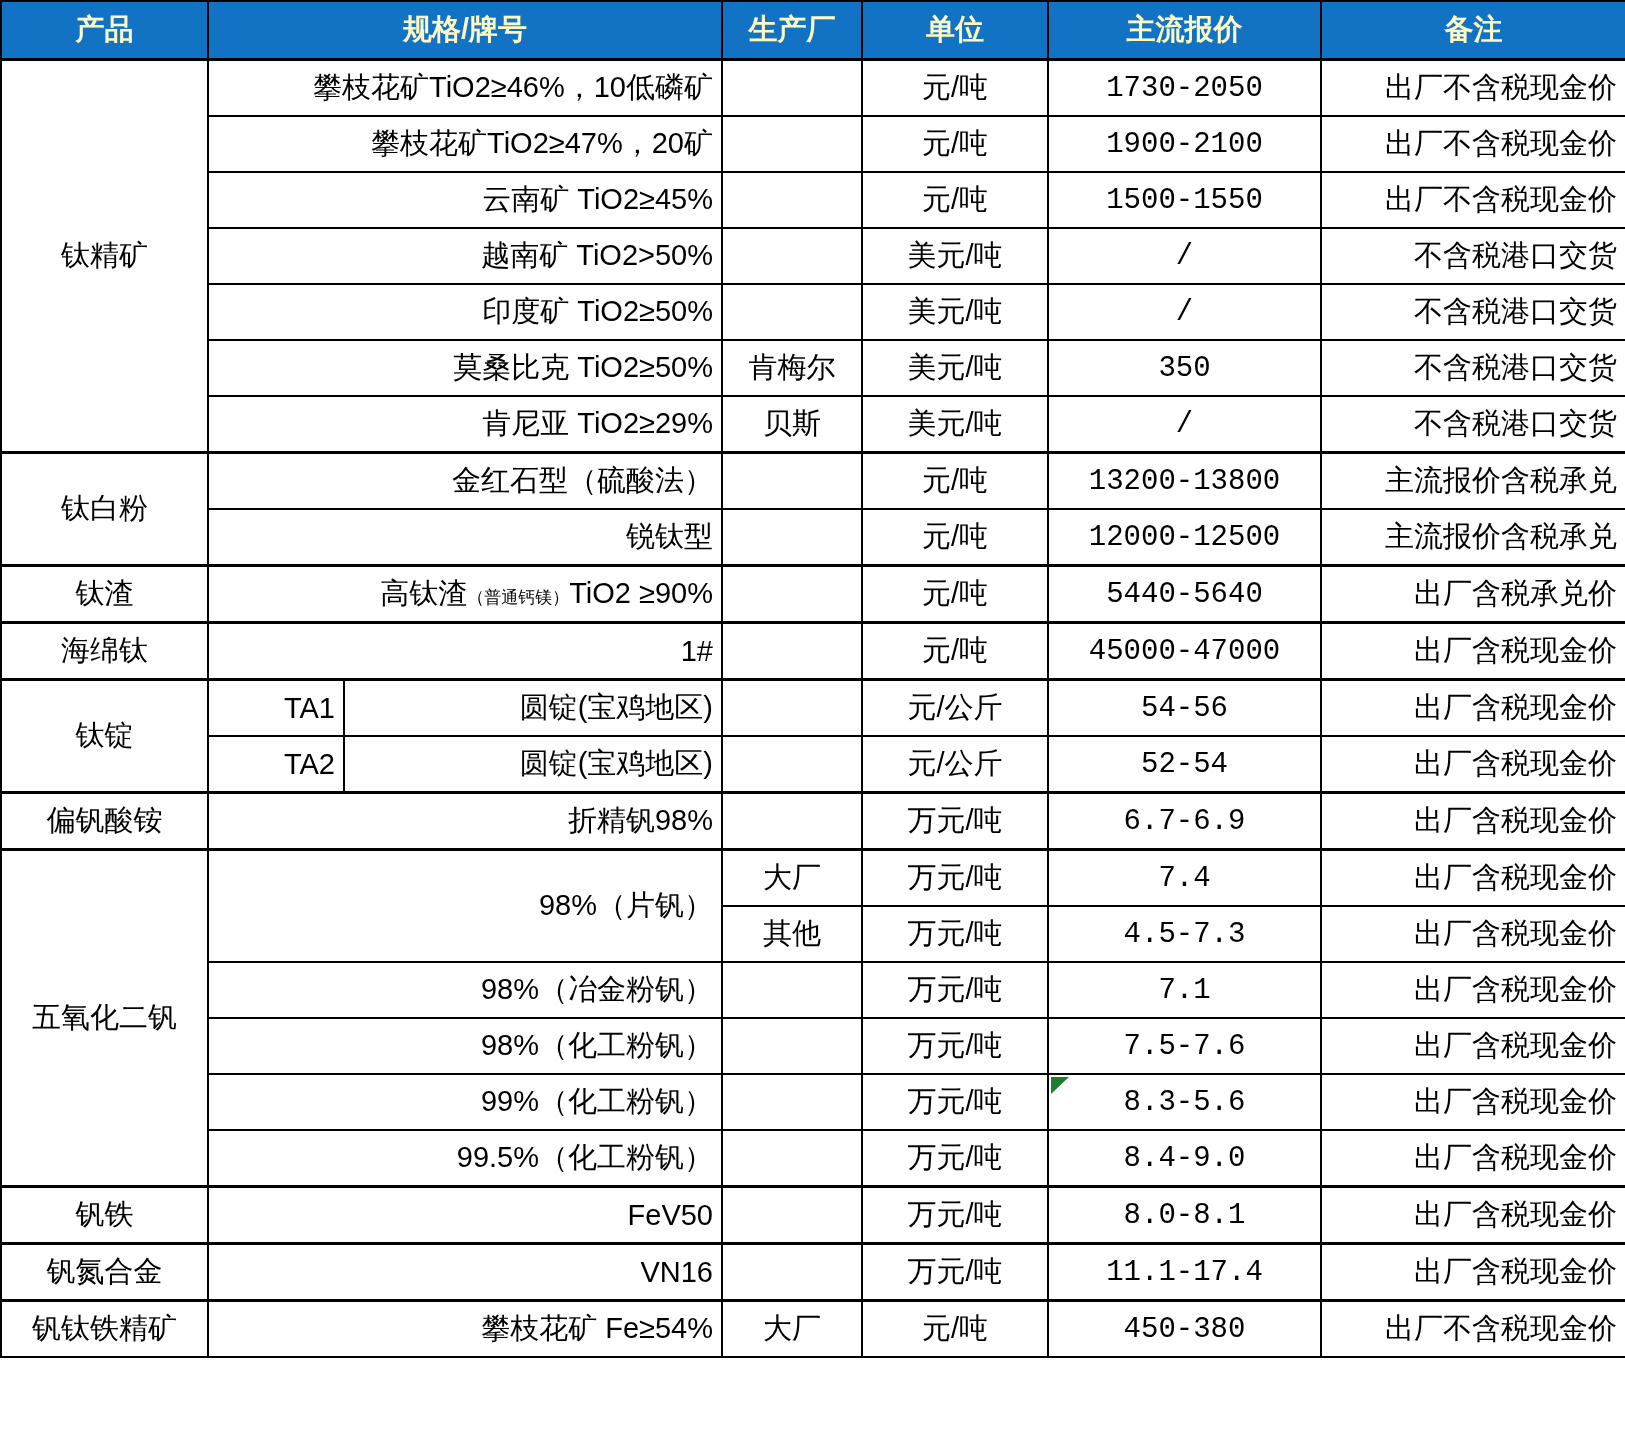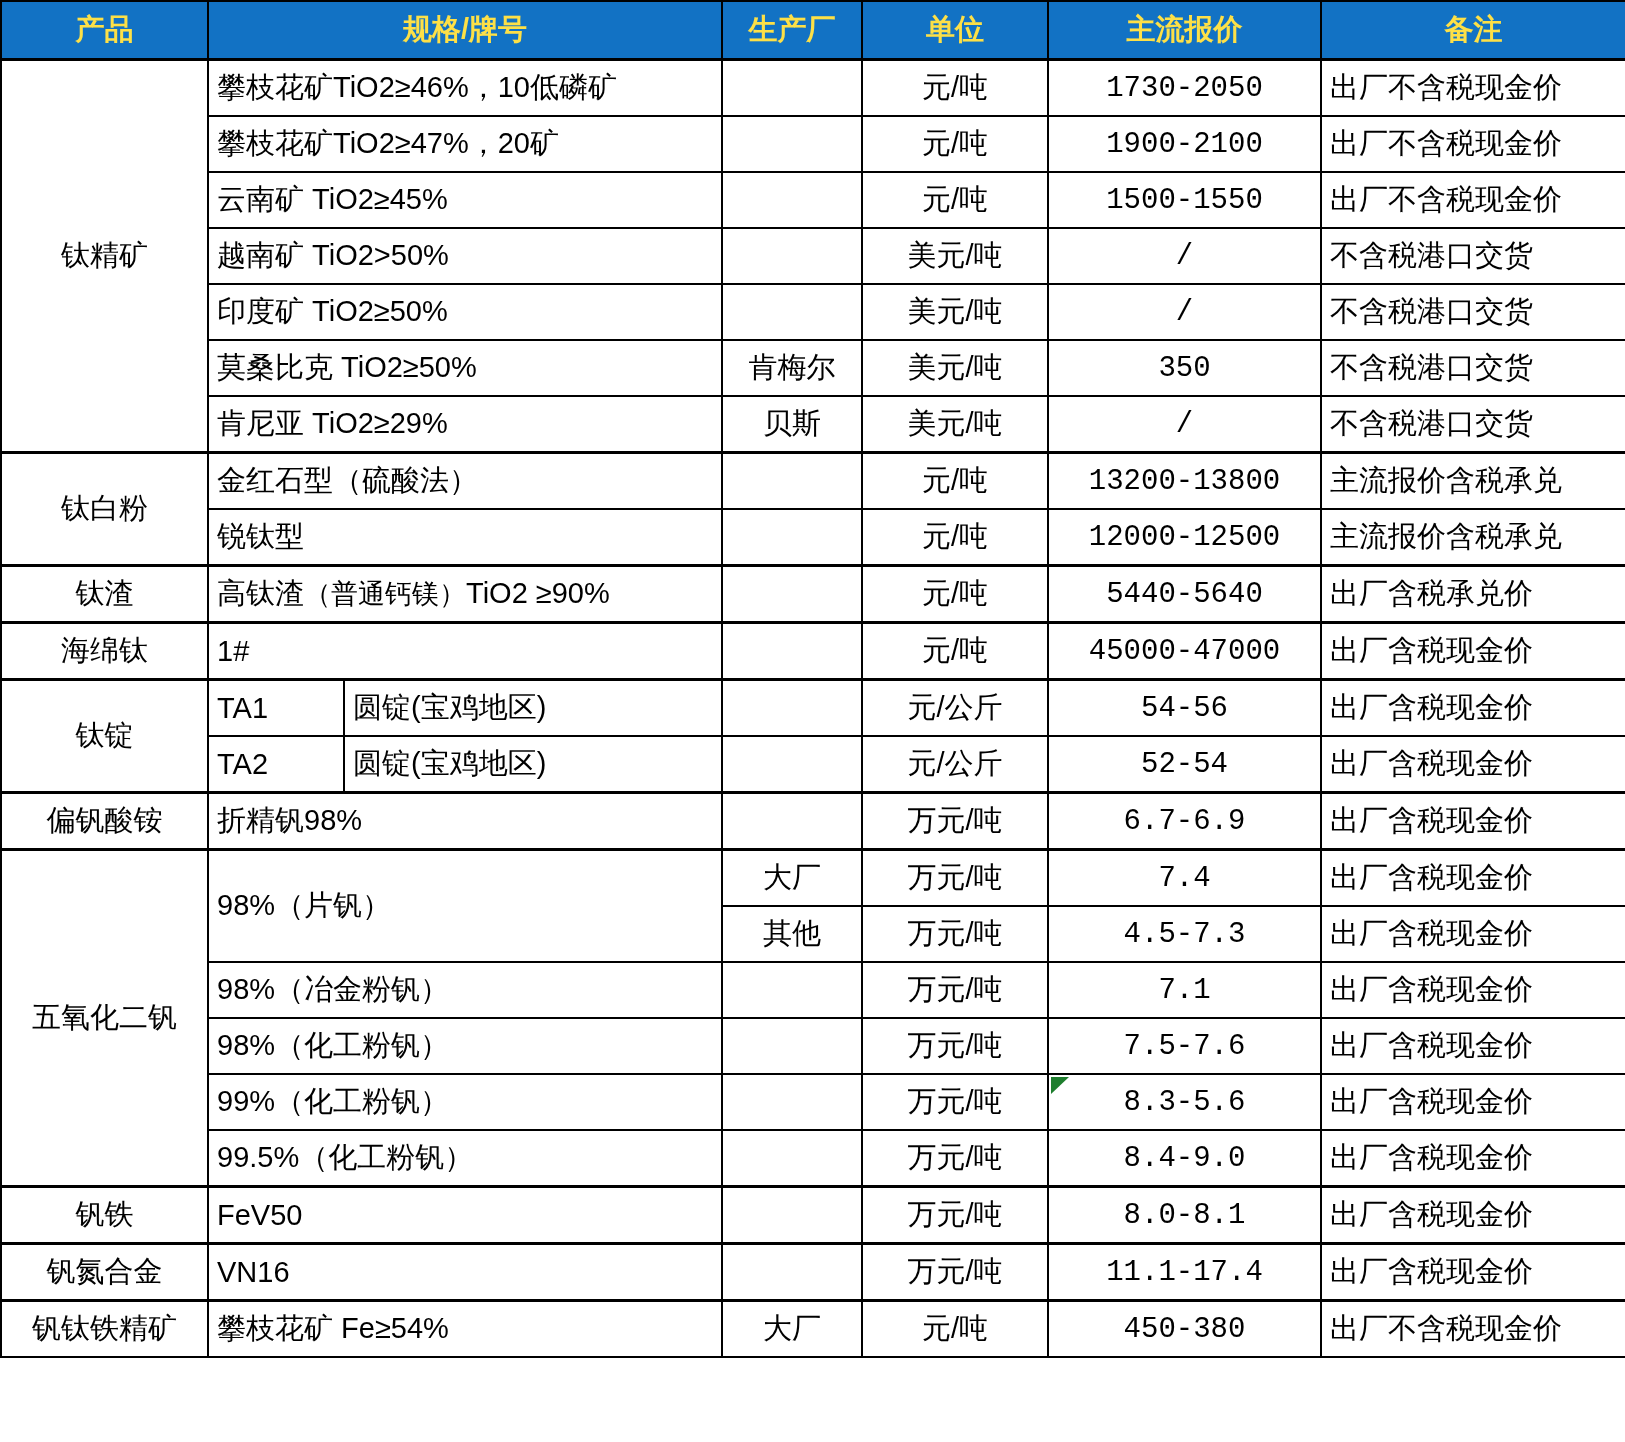--- a/index.html
+++ b/index.html
@@ -9,44 +9,44 @@
     color:#000;
   }
   table.price-table{
     border-collapse:collapse;
     table-layout:fixed;
     width:1625px;
     border:2px solid #000;
   }
   .price-table th{
     background:#1272c4;
-    color:#fde047;
+    color:#fef9c3;
     font-size:29px;
     font-weight:bold;
     height:56px;
     text-align:center;
     border:2px solid #000;
     border-bottom:3px solid #000;
     padding:0;
   }
   .price-table td{
     border:2px solid #000;
     background:#fff;
     font-size:29px;
     font-weight:500;
     height:54px;
     padding:0 8px;
     text-align:center;
     white-space:nowrap;
     overflow:hidden;
   }
   .price-table tr.gs td{border-top:3px solid #000;}
-  td.left{text-align:left;}
+  td.left{text-align:right;}
   td.product{font-weight:400;}
-  span.small{font-size:27px;font-family:Liberation Serif, serif;}
+  span.small{font-size:17px;font-family:Liberation Serif, serif;}
   td.price-cell{position:relative;font-family:Liberation Mono, monospace;}
   .corner-indicator{
     position:absolute;top:2px;left:2px;
     width:0;height:0;
     border-top:17px solid #1e7e2e;
     border-right:18px solid transparent;
   }
 </style>
 </head>
 <body>

